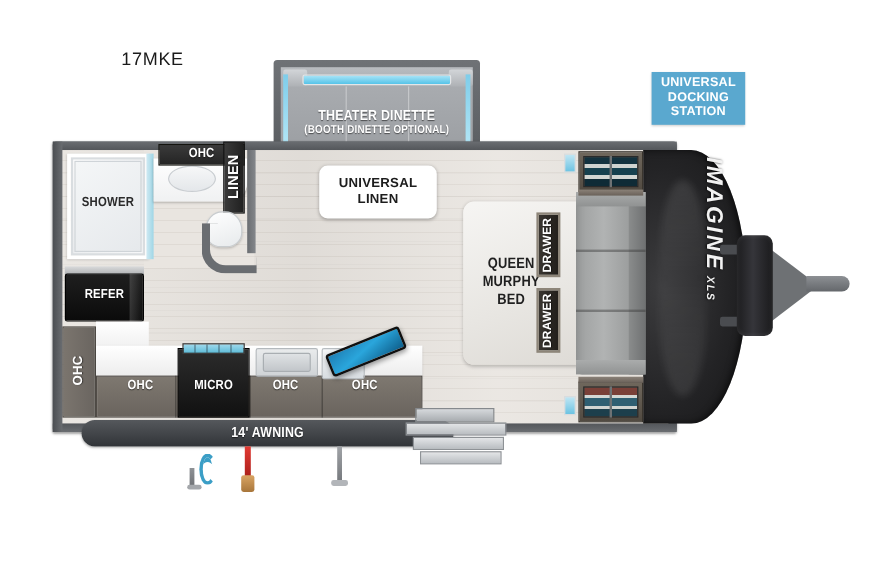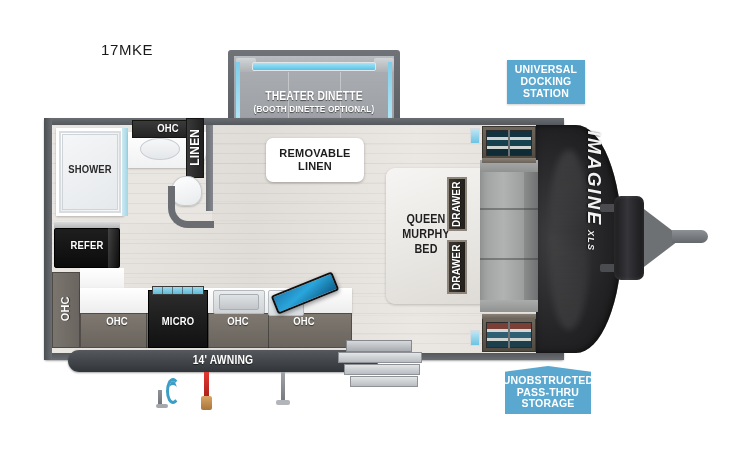--- a/index.html
+++ b/index.html
@@ -487,20 +487,21 @@
   
   .badge {
     background: #5aa8cf;
     color: #ffffff;
     font-weight: 700;
     text-align: center;
     line-height: 1.12;
     letter-spacing: .2px;
     display: flex; align-items: center; justify-content: center;
     box-shadow: 0 1px 2px rgba(0,0,0,.2);
+    margin-left: 36px;
   }
   #badge-docking {
     left: 507px; top: 60px; width: 78px; height: 44px;
     font-size: 10.5px;
   }
   #badge-storage {
     left: 505px; top: 366px; width: 86px; height: 48px;
     font-size: 10.5px;
     clip-path: polygon(0 12%, 50% 0, 100% 12%, 100% 100%, 0 100%);
     padding-top: 5px;
@@ -606,21 +607,21 @@
   <div class="abs vent-slat" style="left:172px"></div>
   <div class="abs vent-slat" style="left:182px"></div>
   <div class="abs vent-slat" style="left:192px"></div>
 
   <div id="ohc-k1" class="abs lbl cond">OHC</div>
   <div id="micro-label" class="abs lbl cond">MICRO</div>
   <div id="ohc-k2" class="abs lbl cond">OHC</div>
   <div id="ohc-k3" class="abs lbl cond">OHC</div>
 
   <div id="removable-table" class="abs">
-    <div>REMOVABLE</div>
+    <div>UNIVERSAL</div>
     <div>LINEN</div>
   </div>
 
   <div id="murphy-bed" class="abs"></div>
   <div id="murphy-label" class="abs lbl cond">
     <span>QUEEN</span><br>
     <span>MURPHY</span><br>
     <span>BED</span>
   </div>
   <div id="drawer-top" class="abs drawer-box"></div>
@@ -659,15 +660,14 @@
 
   <div id="util-hose-pipe" class="abs"></div>
   <div id="util-hose-foot" class="abs"></div>
   <div id="util-hose" class="abs"></div>
   <div id="util-red" class="abs"></div>
   <div id="util-tan" class="abs"></div>
   <div id="util-gray" class="abs"></div>
   <div id="util-gray-foot" class="abs"></div>
 
   <div id="badge-docking" class="abs badge">UNIVERSAL DOCKING STATION</div>
-  <div id="badge-storage" class="abs badge">UNOBSTRUCTED PASS-THRU STORAGE</div>
 
 </div>
 
 </body></html>

